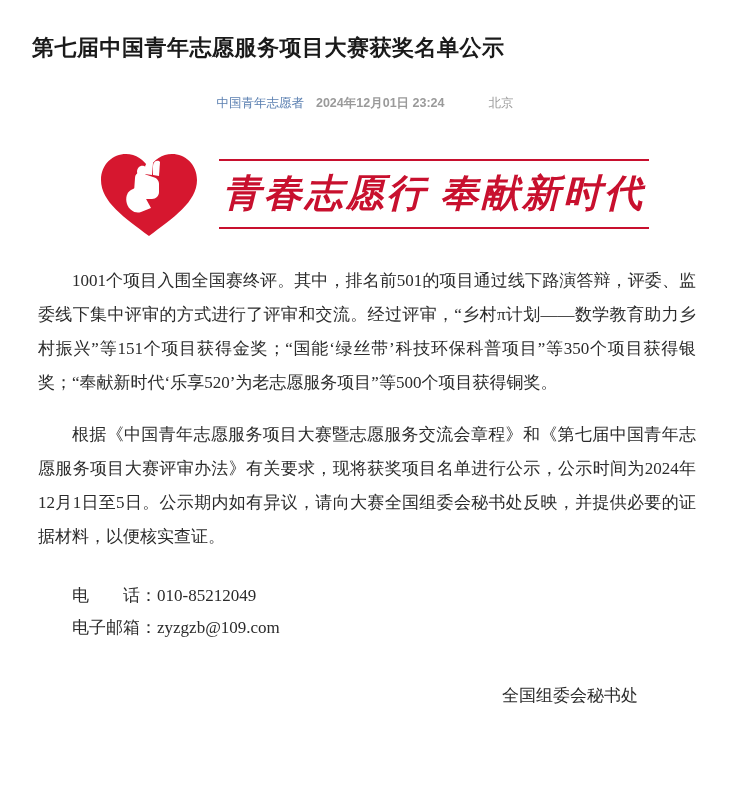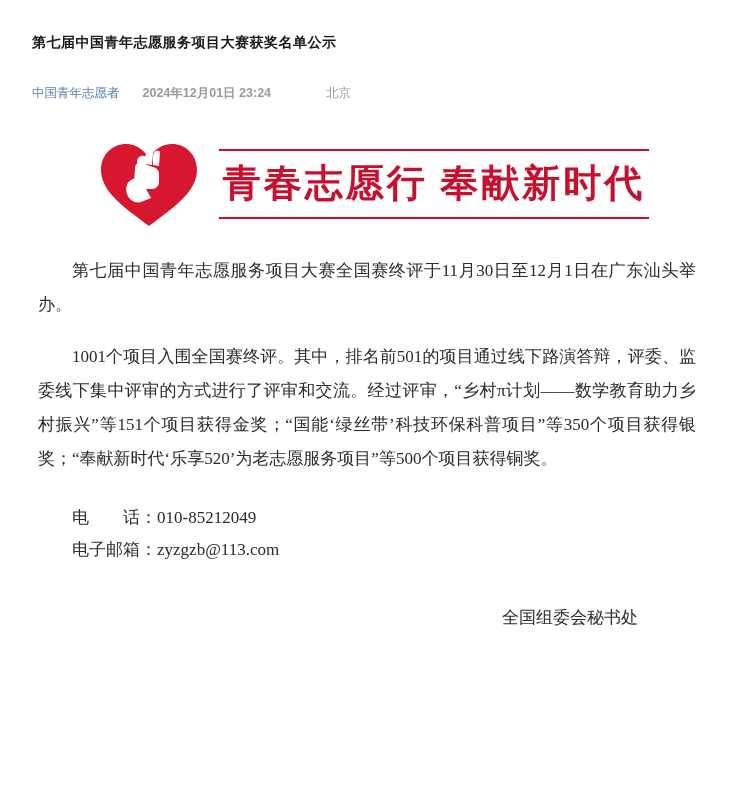--- a/index.html
+++ b/index.html
@@ -14,34 +14,35 @@
     color: #222222;
     overflow: hidden;
   }
   .page {
     width: 734px;
     height: 793px;
     position: relative;
     box-sizing: border-box;
   }
   .article-title {
-    font-size: 14px;
+    font-size: 22px;
     font-weight: bold;
     color: #1a1a1a;
     letter-spacing: 0.5px;
     padding: 18px 28px 0 32px;
     line-height: 30px;
   }
   .meta-row {
     padding: 18px 36px 0 32px;
     font-size: 12.5px;
     color: #8a8a8a;
     display: flex;
     align-items: center;
-    gap: 23px;
+    gap: 12px;
+    justify-content: center;
   }
   .meta-source {
     color: #5a7fb0;
   }
   .meta-time {
     color: #9a9a9a;
     font-weight: bold;
   }
   .meta-loc {
     color: #9a9a9a;
@@ -77,20 +78,21 @@
     right: 0;
     height: 2px;
     background: #c8102e;
   }
   .banner-text .line-top { top: 0; }
   .banner-text .line-bottom { bottom: 0; }
   .banner-slogan {
     font-family: "Liberation Serif", serif;
     font-size: 38px;
     font-weight: bold;
+    font-style: italic;
     color: #c8102e;
     letter-spacing: 3px;
     line-height: 56px;
     white-space: nowrap;
   }
   .body-wrap {
     padding: 14px 38px 0 38px;
   }
   p.para {
     font-family: "Liberation Serif", serif;
@@ -151,26 +153,26 @@
       </div>
       <div class="banner-text">
         <span class="line-top"></span>
         <div class="banner-slogan">青春志愿行  奉献新时代</div>
         <span class="line-bottom"></span>
       </div>
     </div>
   </div>
 
   <div class="body-wrap">
-    <p class="para">第七届中国青年志愿服务项目大赛全国赛终评于11月30日至12月1日在广东汕头举办。</p>
     <p class="para">1001个项目入围全国赛终评。其中，排名前501的项目通过线下路演答辩，评委、监委线下集中评审的方式进行了评审和交流。经过评审，“乡村π计划——数学教育助力乡村振兴”等151个项目获得金奖；“国能‘绿丝带’科技环保科普项目”等350个项目获得银奖；“奉献新时代‘乐享520’为老志愿服务项目”等500个项目获得铜奖。</p>
+    <p class="para">根据《中国青年志愿服务项目大赛暨志愿服务交流会章程》和《第七届中国青年志愿服务项目大赛评审办法》有关要求，现将获奖项目名单进行公示，公示时间为2024年12月1日至5日。公示期内如有异议，请向大赛全国组委会秘书处反映，并提供必要的证据材料，以便核实查证。</p>
 
     <div class="contact-block">
       <p class="contact">电　　话：010-85212049</p>
-      <p class="contact">电子邮箱：zyzgzb@113.com</p>
+      <p class="contact">电子邮箱：zyzgzb@109.com</p>
     </div>
 
     <div class="sign-block">
       <div>全国组委会秘书处</div>
 
     </div>
   </div>
 
 </div>
 

